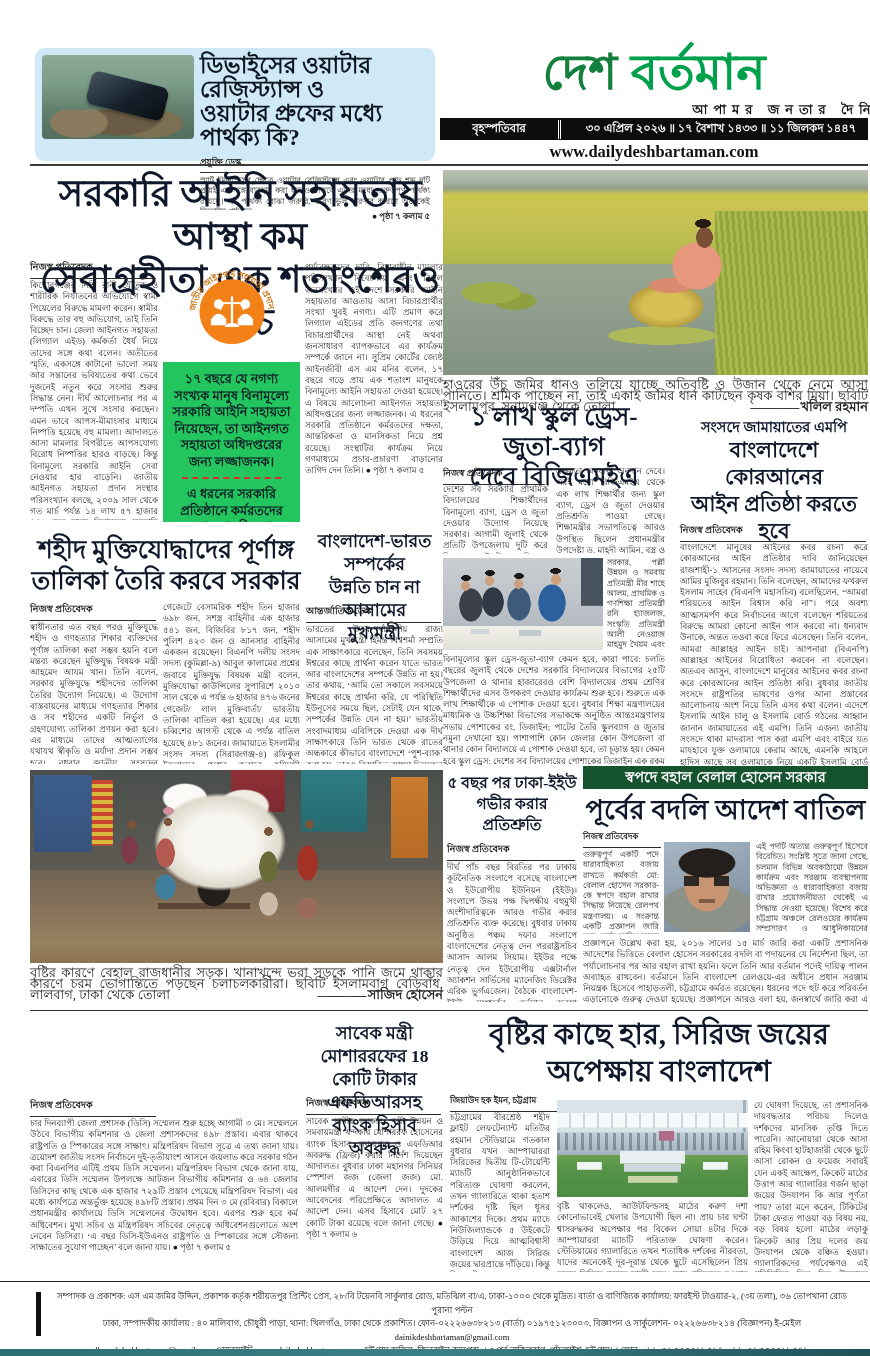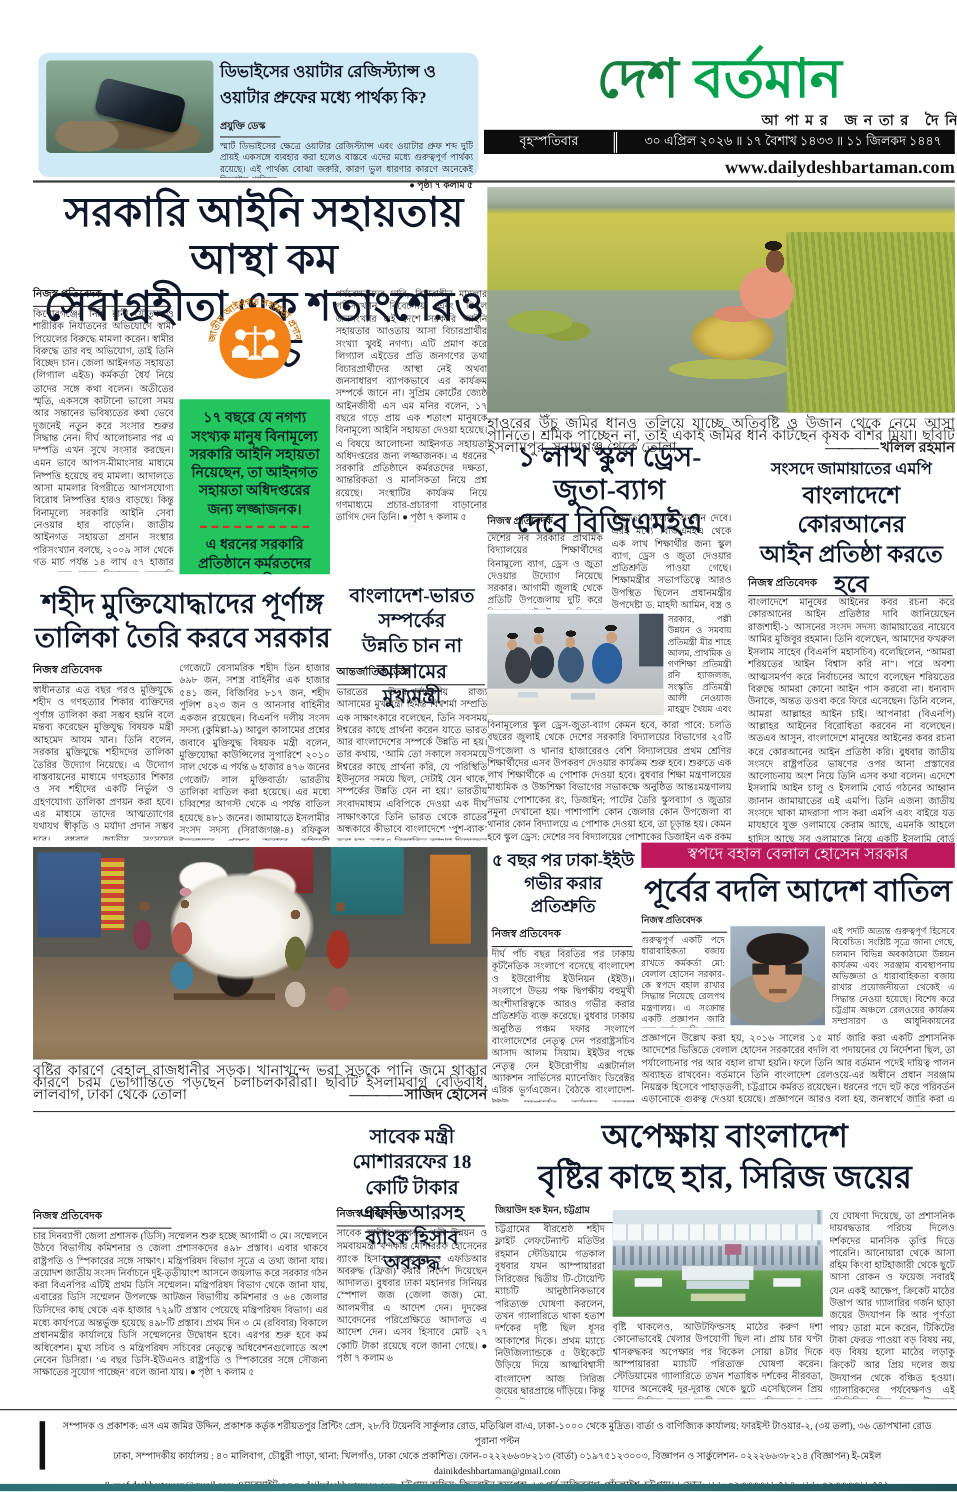--- a/index.html
+++ b/index.html
@@ -22,36 +22,36 @@
       linear-gradient(180deg,#8cab97 0%,#7b9c86 35%,#637f6d 65%,#536e5c 100%);}
   .tech-phone{position:absolute;left:30%;top:28%;width:52%;height:40%;border-radius:8px;
       transform:rotate(14deg);
       background:linear-gradient(135deg,#44545f 0%,#16202a 55%,#0b0f13 100%);
       box-shadow:0 2px 3px rgba(0,0,0,.35);}
   .tech-rocks{position:absolute;left:0;bottom:0;width:100%;height:34%;
       background:
         radial-gradient(closest-side,#8a7b5e 92%,transparent) 8% 100%/60px 32px no-repeat,
         radial-gradient(closest-side,#6a5c44 92%,transparent) 50% 120%/90px 40px no-repeat,
         radial-gradient(closest-side,#7d6f52 92%,transparent) 88% 100%/70px 30px no-repeat;}
-  .tech-h{font-size:15px;line-height:24px;font-weight:bold;color:#0d1620;}
+  .tech-h{font-size:23px;line-height:24px;font-weight:bold;color:#0d1620;}
   .tech-by{font-weight:bold;font-size:8.8px;border-bottom:1px solid #333;display:inline-block;padding:2px 14px 2px 0;margin:3px 0 3px;}
   .masthead-title{font-size:49px;font-weight:800;letter-spacing:0px;line-height:52px;text-align:center;font-family:"Liberation Sans",sans-serif;}
   .t-red{color:#15803d;}
   .t-green{color:#00a14b;}
   .tagline{font-size:13px;letter-spacing:6px;font-weight:600;color:#131313;text-align:center;padding-left:138px;}
   .datebar{left:440px;top:118px;width:428px;height:22px;background:#0d0d0d;color:#fff;
-     display:flex;align-items:center;font-size:11.5px;font-weight:400;gap:13px;}
+     display:flex;align-items:center;font-size:11.5px;font-weight:700;gap:13px;}
   .datebar .day{width:118px;text-align:center;border-right:3px double #fff;}
   .datebar .dates{flex:1;text-align:center;}
-  .website{left:440px;top:142px;width:428px;text-align:right;font-weight:bold;font-size:16.5px;color:#101010;}
+  .website{left:440px;top:142px;width:428px;text-align:center;font-weight:bold;font-size:16.5px;color:#101010;}
   
   .lead-h{font-size:37px;line-height:43px;}
   .quote-box{background:#22c55e;padding:9px 7px;text-align:center;font-size:12.8px;line-height:16.5px;font-weight:600;color:#0e1a24;margin-top:6px;}
   .quote-div{border-top:2.5px dashed #e02a2a;margin:7px 12px;}
-  .banner-blue{background:#be185d;color:#fff;font-weight:normal;font-size:14.5px;text-align:center;line-height:23px;font-family:"Liberation Sans",sans-serif;}
+  .banner-blue{background:#14532d;color:#fff;font-weight:bold;font-size:14.5px;text-align:center;line-height:23px;font-family:"Liberation Sans",sans-serif;}
   
   .farmer-photo{left:443px;top:170px;width:425px;height:205px;
     background:
       radial-gradient(closest-side,#241a12 96%,transparent) 61.5% 25%/16px 9px no-repeat,
       radial-gradient(closest-side,#7a4f35 96%,transparent) 62% 31%/17px 21px no-repeat,
       radial-gradient(closest-side,#e6977c 96%,transparent) 61% 46%/50px 48px no-repeat,
       radial-gradient(closest-side,#d98a6f 96%,transparent) 54% 57%/44px 15px no-repeat,
       radial-gradient(closest-side,#d8bf55 60%,#b89f3f 96%,transparent) 53% 71%/76px 44px no-repeat,
       radial-gradient(closest-side,#aeba58 96%,transparent) 52% 84%/110px 19px no-repeat,
       radial-gradient(closest-side,#9caf49 96%,transparent) 5% 61%/60px 22px no-repeat,
@@ -275,22 +275,22 @@
 
   <div class="abs hl" style="left:306px;top:1022px;width:137px;font-size:17.5px;line-height:23px;">
     <div>সাবেক মন্ত্রী মোশাররফের 18</div>
     <div>কোটি টাকার এফডিআরসহ</div>
     <div>ব্যাংক হিসাব অবরুদ্ধ</div>
   </div>
   <div class="abs by" style="left:306px;top:1096px;width:135px;">নিজস্ব প্রতিবেদক</div>
   <div class="abs bt" style="left:306px;top:1116px;width:137px;height:154px;">সাবেক স্থানীয় সরকার, পল্লী উন্নয়ন ও সমবায়মন্ত্রী খন্দকার মোশাররফ হোসেনের ব্যাংক হিসাব, সঞ্চয়পত্র ও এফডিআর অবরুদ্ধ (ফ্রিজ) করার নির্দেশ দিয়েছেন আদালত। বুধবার ঢাকা মহানগর সিনিয়র স্পেশাল জজ (জেলা জজ) মো. আলমগীর এ আদেশ দেন। দুদকের আবেদনের পরিপ্রেক্ষিতে আদালত এ আদেশ দেন। এসব হিসাবে মোট ২৭ কোটি টাকা রয়েছে বলে জানা গেছে। ● পৃষ্ঠা ৭ কলাম ৬</div>
 
   <div class="abs hl" style="left:450px;top:1016px;width:418px;font-size:29px;line-height:37px;">
+    <div>বৃষ্টির কাছে হার, সিরিজ জয়ের</div>
     <div>অপেক্ষায় বাংলাদেশ</div>
-    <div>বৃষ্টির কাছে হার, সিরিজ জয়ের</div>
   </div>
   <div class="abs by" style="left:450px;top:1094px;width:140px;font-size:8.6px;">জিয়াউদ হক ইমন, চট্টগ্রাম</div>
   <div class="abs bt" style="left:450px;top:1112px;width:100px;height:160px;">চট্টগ্রামের বীরশ্রেষ্ঠ শহীদ ফ্লাইট লেফটেন্যান্ট মতিউর রহমান স্টেডিয়ামে গতকাল বুধবার যখন আম্পায়াররা সিরিজের দ্বিতীয় টি-টোয়েন্টি ম্যাচটি আনুষ্ঠানিকভাবে পরিত্যক্ত ঘোষণা করলেন, তখন গ্যালারিতে থাকা হতাশ দর্শকের দৃষ্টি ছিল ধূসর আকাশের দিকে। প্রথম ম্যাচে নিউজিল্যান্ডকে ৫ উইকেটে উড়িয়ে দিয়ে আত্মবিশ্বাসী বাংলাদেশ আজ সিরিজ জয়ের দ্বারপ্রান্তে দাঁড়িয়ে। কিন্তু ক্রিকেটের ২২ গজের লড়াইয়ের চেয়ে বড় হয়ে দেখা দিল চট্টগ্রামের বৈরী প্রকৃতি। প্রকৃতির এই খেয়ালি আচরণে কেবল একটি ম্যাচই ভেসে গেল না, নষ্ট টাইগার ভক্তদের সেই চিরাচরিত উৎসবের আমেজও ঢাকা পড়ল বৃষ্টির চাদরে। গত মঙ্গলবার থেকে শুরু হওয়া অবিরাম বর্ষণ গতকাল বুধবার দুপুরে নতুন রূপ নেয়। দুপুর দেড়টায় টস এবং ২টায় খেলা শুরুর আনুষ্ঠানিক</div>
   <div class="photo stadium-photo"></div>
   <div class="abs bt" style="left:557px;top:1201px;width:191px;height:71px;">বৃষ্টি থাকলেও, আউটফিল্ডসহ মাঠের করুণ দশা কোনোভাবেই খেলার উপযোগী ছিল না। প্রায় চার ঘণ্টা শ্বাসরুদ্ধকর অপেক্ষার পর বিকেল সোয়া ৪টার দিকে আম্পায়াররা ম্যাচটি পরিত্যক্ত ঘোষণা করেন। স্টেডিয়ামের গ্যালারিতে তখন শতাধিক দর্শকের নীরবতা, যাদের অনেকেই দূর-দূরান্ত থেকে ছুটে এসেছিলেন প্রিয় দলের সিরিজ জয়ের সাক্ষী হতে। ম্যাচ পরিত্যক্ত হওয়ার পরপরই বাংলাদেশ ক্রিকেট বোর্ড (বিসিবি) টিকিটের অর্থ ফেরতের</div>
   <div class="abs bt" style="left:754px;top:1100px;width:114px;height:172px;">যে ঘোষণা দিয়েছে, তা প্রশাসনিক দায়বদ্ধতার পরিচয় দিলেও দর্শকদের মানসিক তৃপ্তি দিতে পারেনি। আনোয়ারা থেকে আসা রহিম কিংবা হাটহাজারী থেকে ছুটে আসা রোকন ও ফয়েজ সবারই যেন একই আক্ষেপ, ক্রিকেট মাঠের উত্তাপ আর গ্যালারির গর্জন ছাড়া জয়ের উদযাপন কি আর পূর্ণতা পায়? তারা মনে করেন, টিকিটের টাকা ফেরত পাওয়া বড় বিষয় নয়, বড় বিষয় হলো মাঠের লড়াকু ক্রিকেট আর প্রিয় দলের জয় উদযাপন থেকে বঞ্চিত হওয়া। গ্যালারিকদের পর্যবেক্ষণও এই পরিস্থিতির ভিন্ন দিক উন্মোচন করেছে। রাইজিং বিডির সাংবাদিক রেজাউল করিমের মতে, গত ৪৮ ঘণ্টার টানা বৃষ্টিতে চট্টগ্রাম শহরে যে মাত্রার জলাবদ্ধতার কবলে পড়েছে, তাতে স্টেডিয়ামের মাঠকে খেলার উপযুক্ত রাখা প্রায় অসম্ভব ছিল। অন্যদিকে, কালের কণ্ঠের প্রতিবেদক অনিক আকন্দ মনে করেন, সিরিজ জয়ের উত্তেজনার পারদ যখন ● পৃষ্ঠা ৭ কলাম ৬</div>
 
   <div class="rule" style="left:0px;top:1281px;width:870px;border-top:1.5px solid #222;"></div>
   <div class="abs" style="left:36px;top:1292px;width:5px;height:44px;background:#111;"></div>
   <div class="abs footer-lines" style="left:52px;top:1290px;width:800px;">

